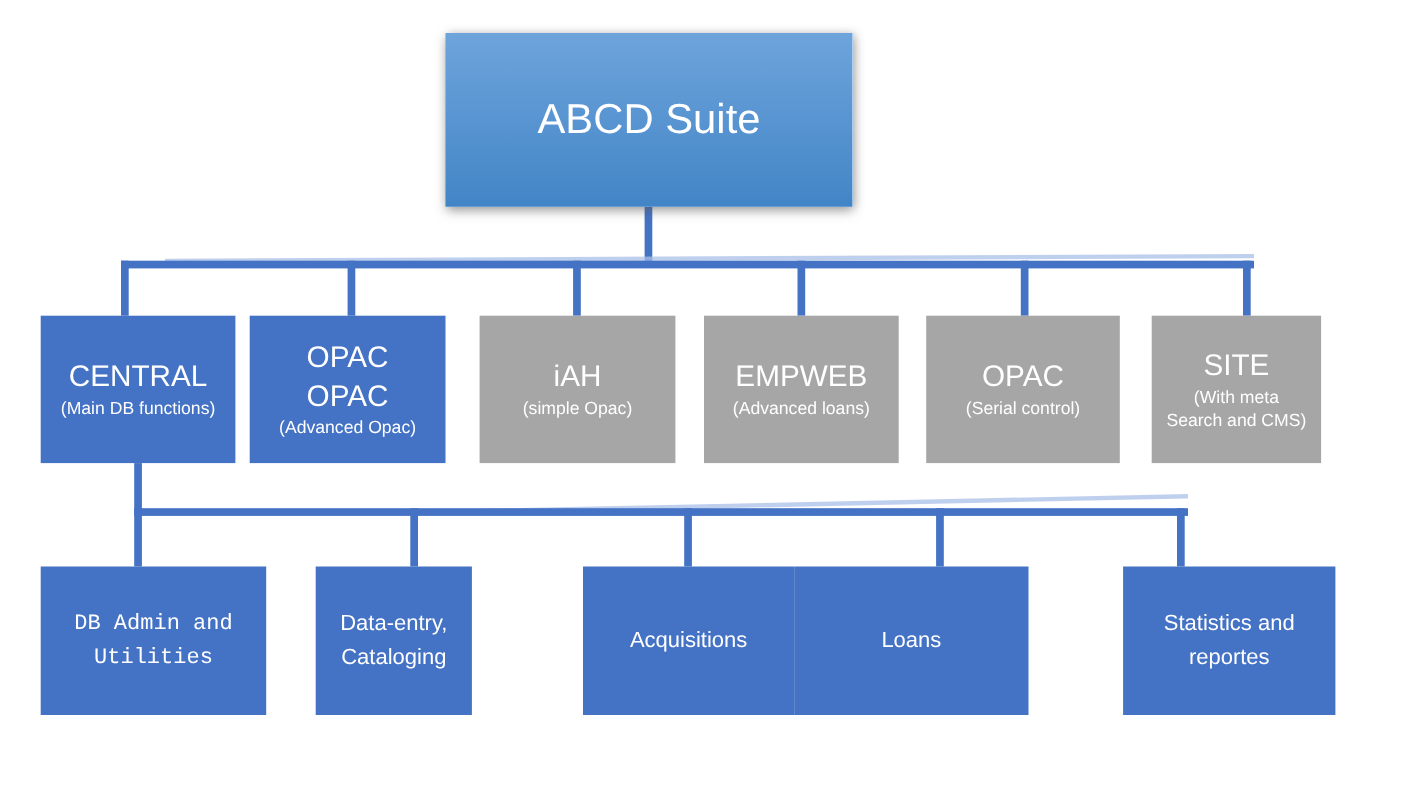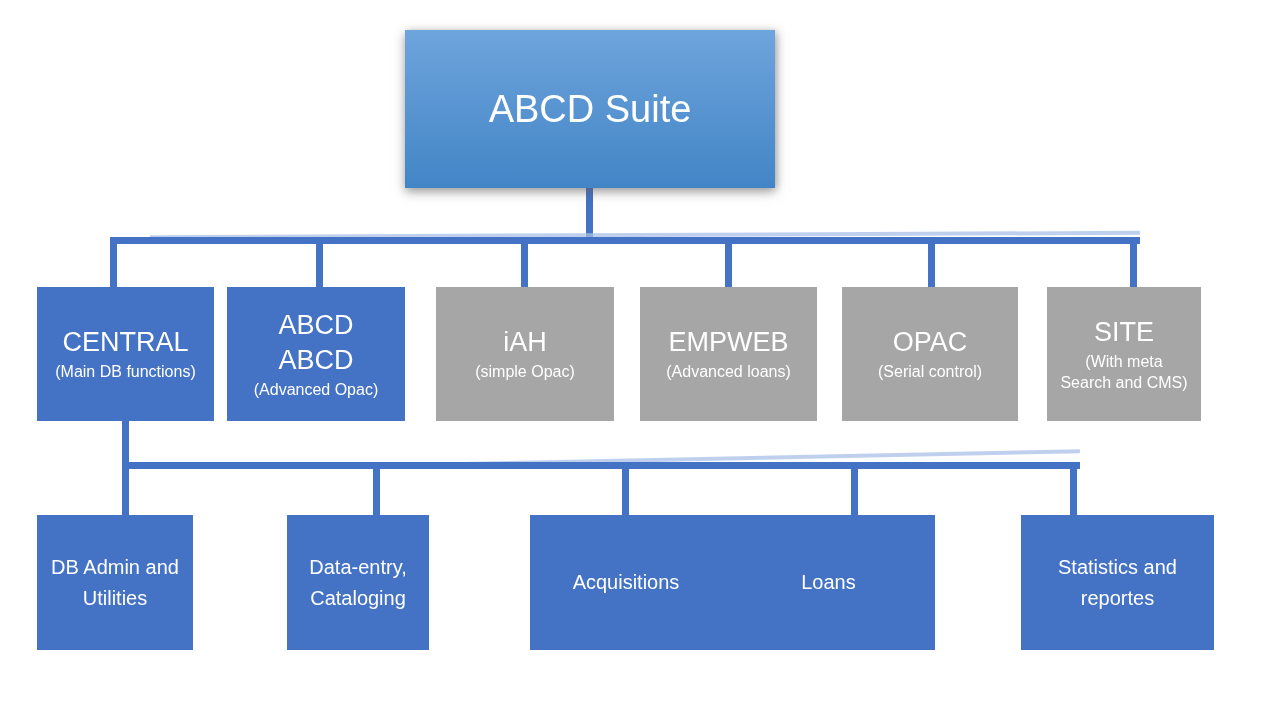--- a/index.html
+++ b/index.html
@@ -73,41 +73,41 @@
 
   <div class="node root">
     <span class="title">ABCD Suite</span>
   </div>
 
   <div class="node blue l2" style="left:37px; width:177px;">
     <span class="title">CENTRAL</span>
     <span class="subtitle">(Main DB functions)</span>
   </div>
   <div class="node blue l2" style="left:227px; width:178px;">
-    <span class="title">ABCD ABCD</span>
+    <span class="title">OPAC OPAC</span>
     <span class="subtitle">(Advanced Opac)</span>
   </div>
   <div class="node gray l2" style="left:436px; width:178px;">
     <span class="title">iAH</span>
     <span class="subtitle">(simple Opac)</span>
   </div>
   <div class="node gray l2" style="left:640px; width:177px;">
     <span class="title">EMPWEB</span>
     <span class="subtitle">(Advanced loans)</span>
   </div>
   <div class="node gray l2" style="left:842px; width:176px;">
     <span class="title">OPAC</span>
     <span class="subtitle">(Serial control)</span>
   </div>
   <div class="node gray l2" style="left:1047px; width:154px;">
     <span class="title">SITE</span>
     <span class="subtitle">(With meta Search and CMS)</span>
   </div>
 
-  <div class="node blue l3" style="left:37px; width:156px;">
+  <div class="node blue l3" style="left:37px; width:205px;font-family:Liberation Mono, monospace;">
     <span class="title">DB Admin and Utilities</span>
   </div>
   <div class="node blue l3" style="left:287px; width:142px;">
     <span class="title">Data-entry, Cataloging</span>
   </div>
   <div class="node blue l3" style="left:530px; width:192px;">
     <span class="title">Acquisitions</span>
   </div>
   <div class="node blue l3" style="left:722px; width:213px;">
     <span class="title">Loans</span>

